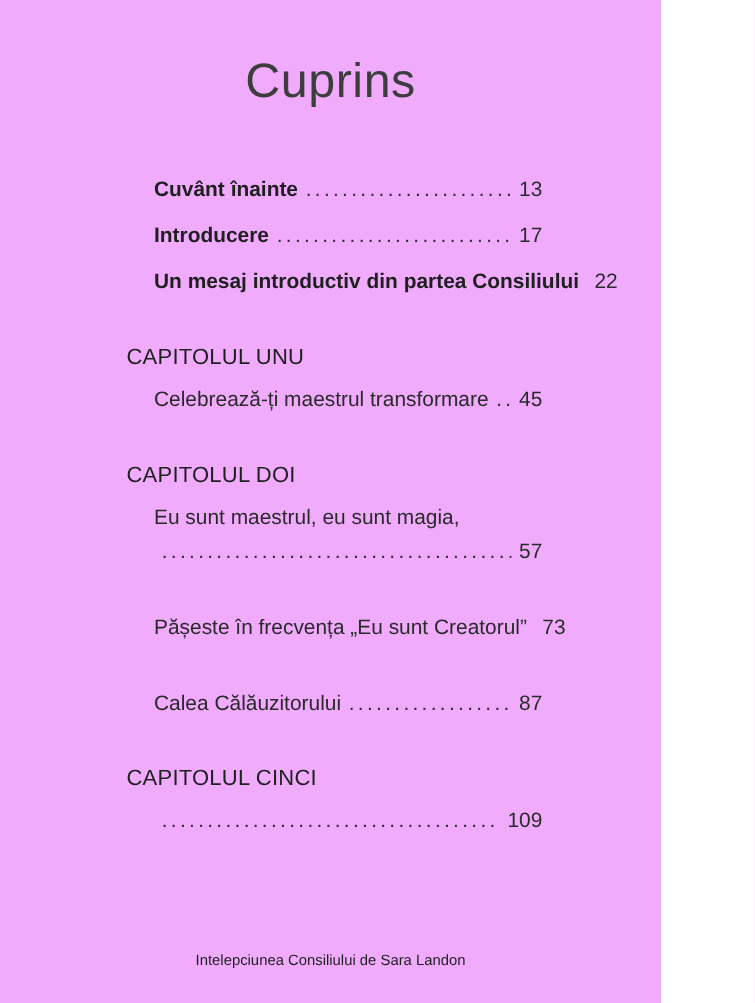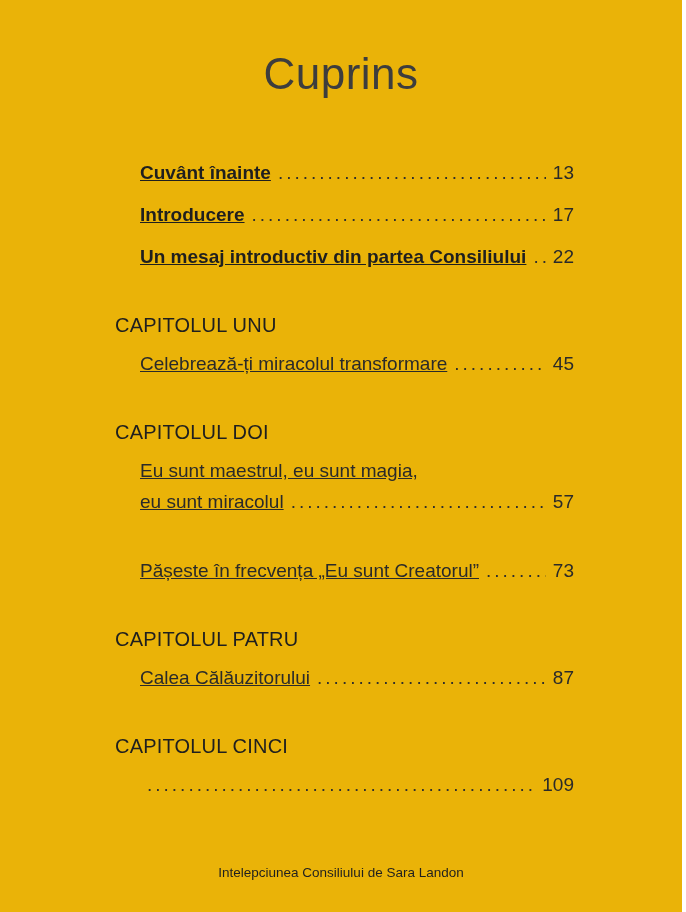--- a/index.html
+++ b/index.html
@@ -4,23 +4,23 @@
 <style>
   html, body {
     margin: 0;
     padding: 0;
     background: #ffffff;
     font-family: "Liberation Sans", "DejaVu Sans", sans-serif;
     color: #222222;
   }
   .page {
     position: relative;
-    width: 682px;
+    width: 601px;
     height: 912px;
-    background: #eab308;
+    background: #f0abfc;
     overflow: hidden;
   }
   .title {
     margin: 52px 0 0 0;
     font-size: 44px;
     font-weight: 300;
     letter-spacing: 0.5px;
     text-align: center;
     color: #3d3d3d;
     line-height: 1;
@@ -53,21 +53,20 @@
   }
   .row:last-child {
     margin-bottom: 0;
   }
   .row.plain {
     margin-bottom: 6px;
   }
   .row .label {
     flex: none;
     white-space: nowrap;
-    text-decoration: underline;
   }
   .row.indent {
     padding-left: 25px;
   }
   .row .label.bold {
     font-weight: 700;
     color: #1f1f1f;
   }
   .dots {
     flex: 1;
@@ -115,48 +114,46 @@
       <div class="row indent">
         <span class="label bold">Un mesaj introductiv din partea Consiliului</span>
         <span class="dots">......................................................................................................................................................</span>
         <span class="pagenum">22</span>
       </div>
     </section>
 
     <section class="chapter">
       <h2 class="chapter-heading">CAPITOLUL UNU</h2>
       <div class="row indent">
-        <span class="label">Celebrează-ți miracolul transformare</span>
+        <span class="label">Celebrează-ți maestrul transformare</span>
         <span class="dots">......................................................................................................................................................</span>
         <span class="pagenum">45</span>
       </div>
     </section>
 
     <section class="chapter">
       <h2 class="chapter-heading">CAPITOLUL DOI</h2>
       <div class="row indent plain">
         <span class="label">Eu sunt maestrul, eu sunt magia,</span>
       </div>
       <div class="row indent">
-        <span class="label">eu sunt miracolul</span>
         <span class="dots">......................................................................................................................................................</span>
         <span class="pagenum">57</span>
       </div>
     </section>
 
     <section class="chapter">
       <div class="row indent">
         <span class="label">Pășeste în frecvența „Eu sunt Creatorul”</span>
         <span class="dots">......................................................................................................................................................</span>
         <span class="pagenum">73</span>
       </div>
     </section>
 
     <section class="chapter">
-      <h2 class="chapter-heading">CAPITOLUL PATRU</h2>
       <div class="row indent">
         <span class="label">Calea Călăuzitorului</span>
         <span class="dots">......................................................................................................................................................</span>
         <span class="pagenum">87</span>
       </div>
     </section>
 
     <section class="chapter">
       <h2 class="chapter-heading">CAPITOLUL CINCI</h2>
       <div class="row indent">

